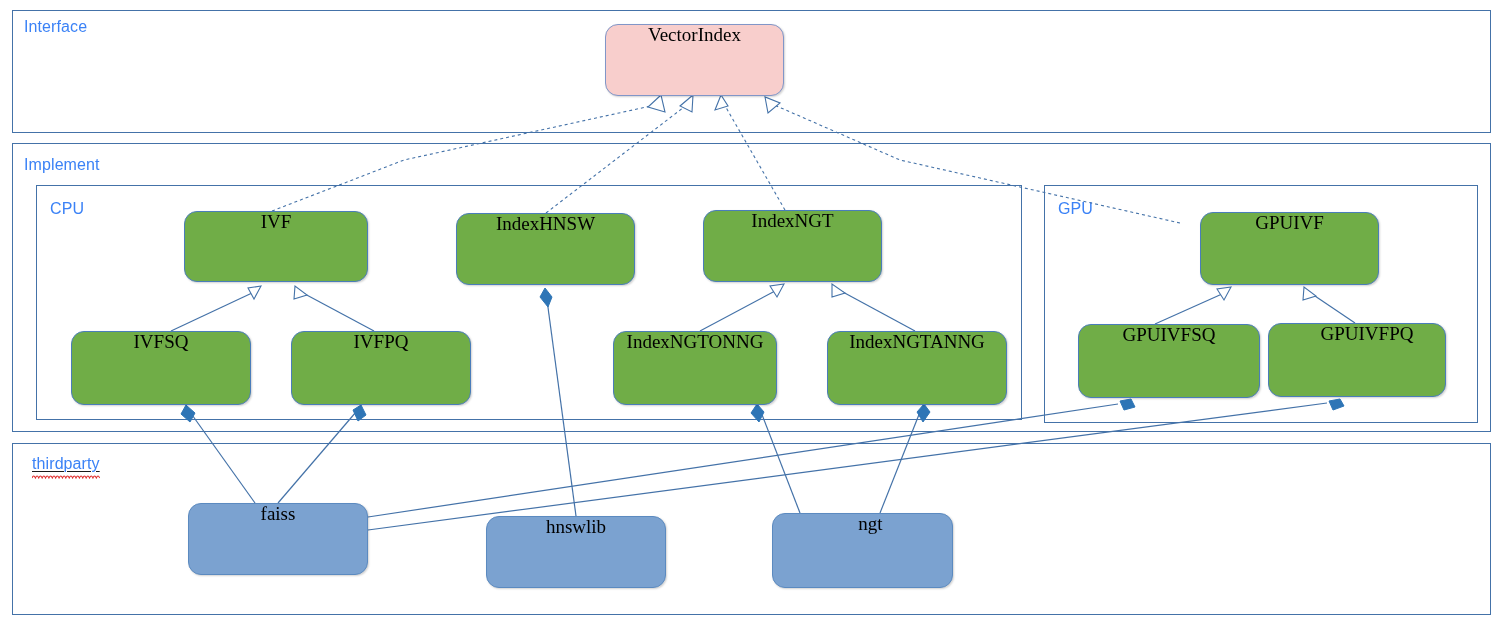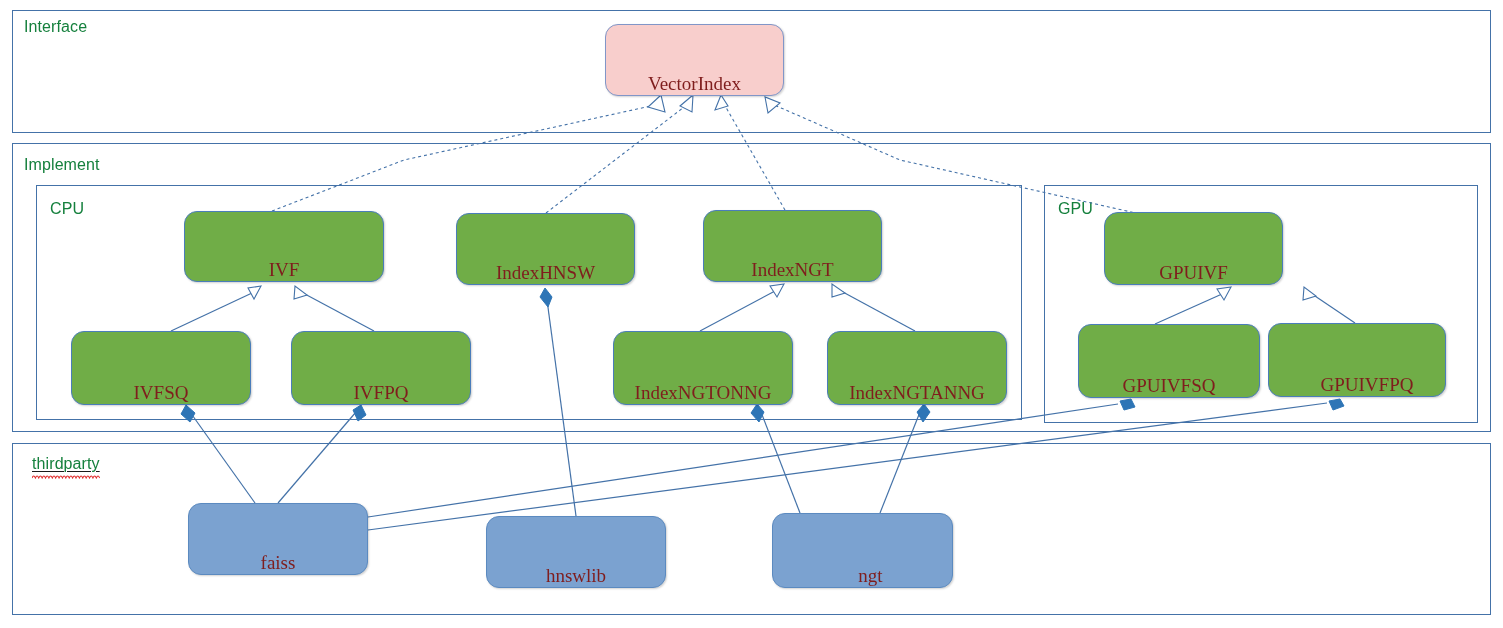--- a/index.html
+++ b/index.html
@@ -24,21 +24,21 @@
   .group-box {
     position: absolute;
     box-sizing: border-box;
     border: 1px solid #4472a8;
     background: transparent;
   }
   .group-label {
     position: absolute;
     font-family: "Liberation Sans", sans-serif;
     font-size: 16px;
-    color: #15803d;
+    color: #3b82f6;
     white-space: nowrap;
     letter-spacing: 0.1px;
   }
   .group-label.misspelled {
     text-decoration: underline;
     text-decoration-color: #1a1a1a;
     text-decoration-thickness: 1px;
     text-underline-offset: 2px;
     margin-left: 8px;
   }
@@ -49,25 +49,25 @@
     width: 100%;
     height: 5px;
   }
   
   .node {
     position: absolute;
     box-sizing: border-box;
     border-radius: 13px;
     border: 1px solid #41719c;
     display: flex;
-    align-items: flex-end;
+    align-items: flex-start;
     justify-content: center;
     font-family: "Liberation Serif", serif;
     font-size: 19px;
-    color: #7f1d1d;
+    color: #000000;
     text-align: center;
     line-height: 1.1;
     box-shadow: 1px 1px 2px rgba(0,0,0,0.18);
     user-select: none;
   }
   .node.iface {
     background: #f8cecc;
     border-color: #8196c8;
   }
   .node.impl {
@@ -197,39 +197,39 @@
     <g>
       <path class="edge-line" d="M 880 513 L 920 412"></path>
       <polygon class="diamond-filled" points="924,404 917,412 923,422 930,412"></polygon>
     </g>
   </svg>
 
   <div id="nodes-container">
       <div class="node iface" style="left: 605px; top: 24px; width: 179px; height: 72px;">
         <span>VectorIndex</span>
       </div>
-      <div class="node impl" style="left: 184px; top: 211px; width: 200px; height: 71px;">
+      <div class="node impl" style="left: 184px; top: 211px; width: 184px; height: 71px;">
         <span>IVF</span>
       </div>
       <div class="node impl" style="left: 456px; top: 213px; width: 179px; height: 72px;">
         <span>IndexHNSW</span>
       </div>
       <div class="node impl" style="left: 703px; top: 210px; width: 179px; height: 72px;">
         <span>IndexNGT</span>
       </div>
-      <div class="node impl" style="left: 1104px; top: 212px; width: 179px; height: 73px; border-radius: 14px;">
+      <div class="node impl" style="left: 1200px; top: 212px; width: 179px; height: 73px;">
         <span>GPUIVF</span>
       </div>
       <div class="node impl" style="left: 71px; top: 331px; width: 180px; height: 74px;">
         <span>IVFSQ</span>
       </div>
       <div class="node impl" style="left: 291px; top: 331px; width: 180px; height: 74px;">
         <span>IVFPQ</span>
       </div>
-      <div class="node impl" style="left: 613px; top: 331px; width: 180px; height: 74px;">
+      <div class="node impl" style="left: 613px; top: 331px; width: 164px; height: 74px;">
         <span>IndexNGTONNG</span>
       </div>
       <div class="node impl" style="left: 827px; top: 331px; width: 180px; height: 74px;">
         <span>IndexNGTANNG</span>
       </div>
       <div class="node impl" style="left: 1063px; top: 324px; width: 182px; height: 74px; margin-left: 15px;">
         <span>GPUIVFSQ</span>
       </div>
       <div class="node impl" style="left: 1268px; top: 323px; width: 178px; height: 74px; padding-left: 20px;">
         <span>GPUIVFPQ</span>

